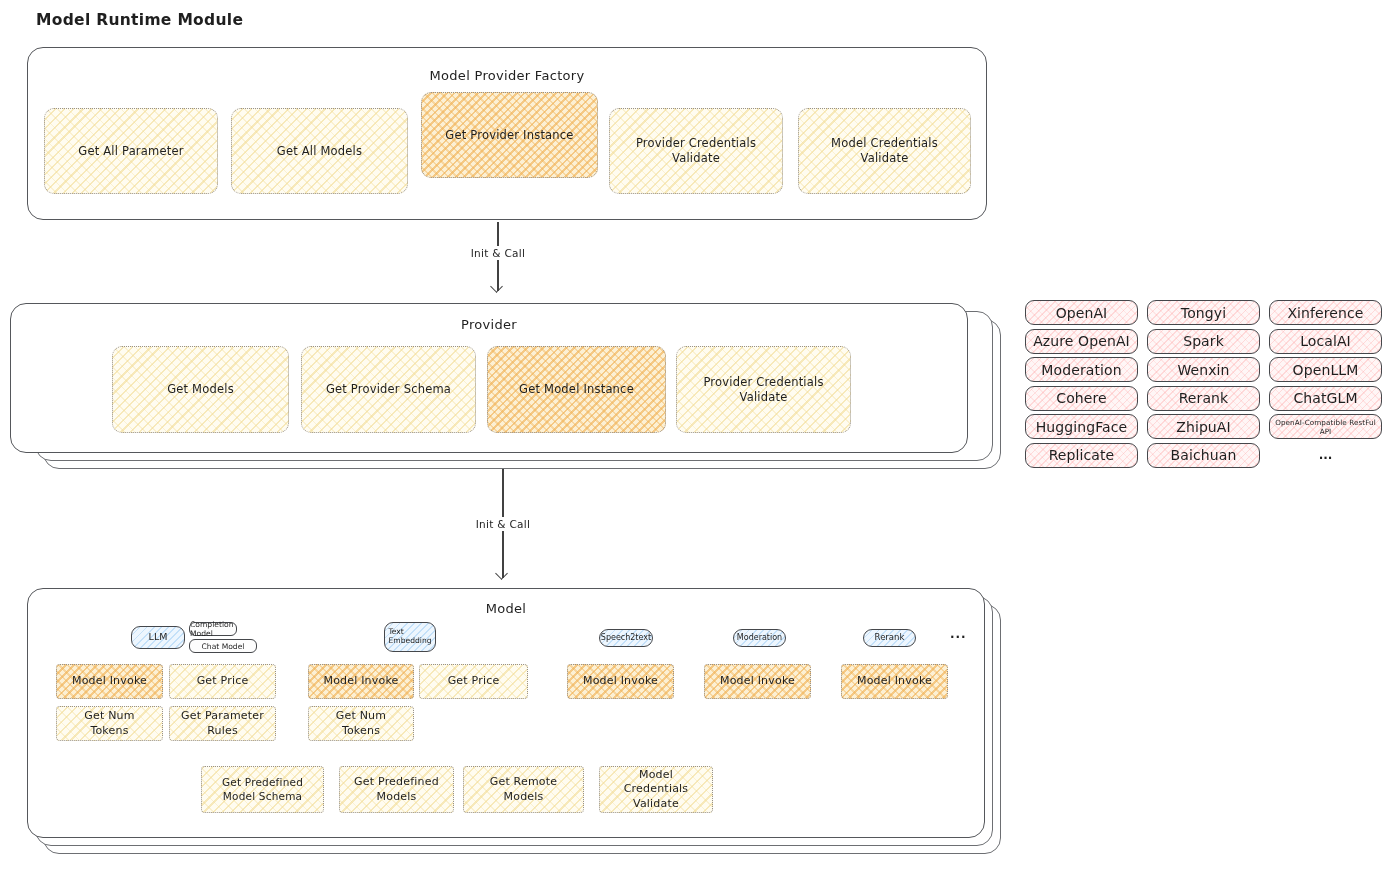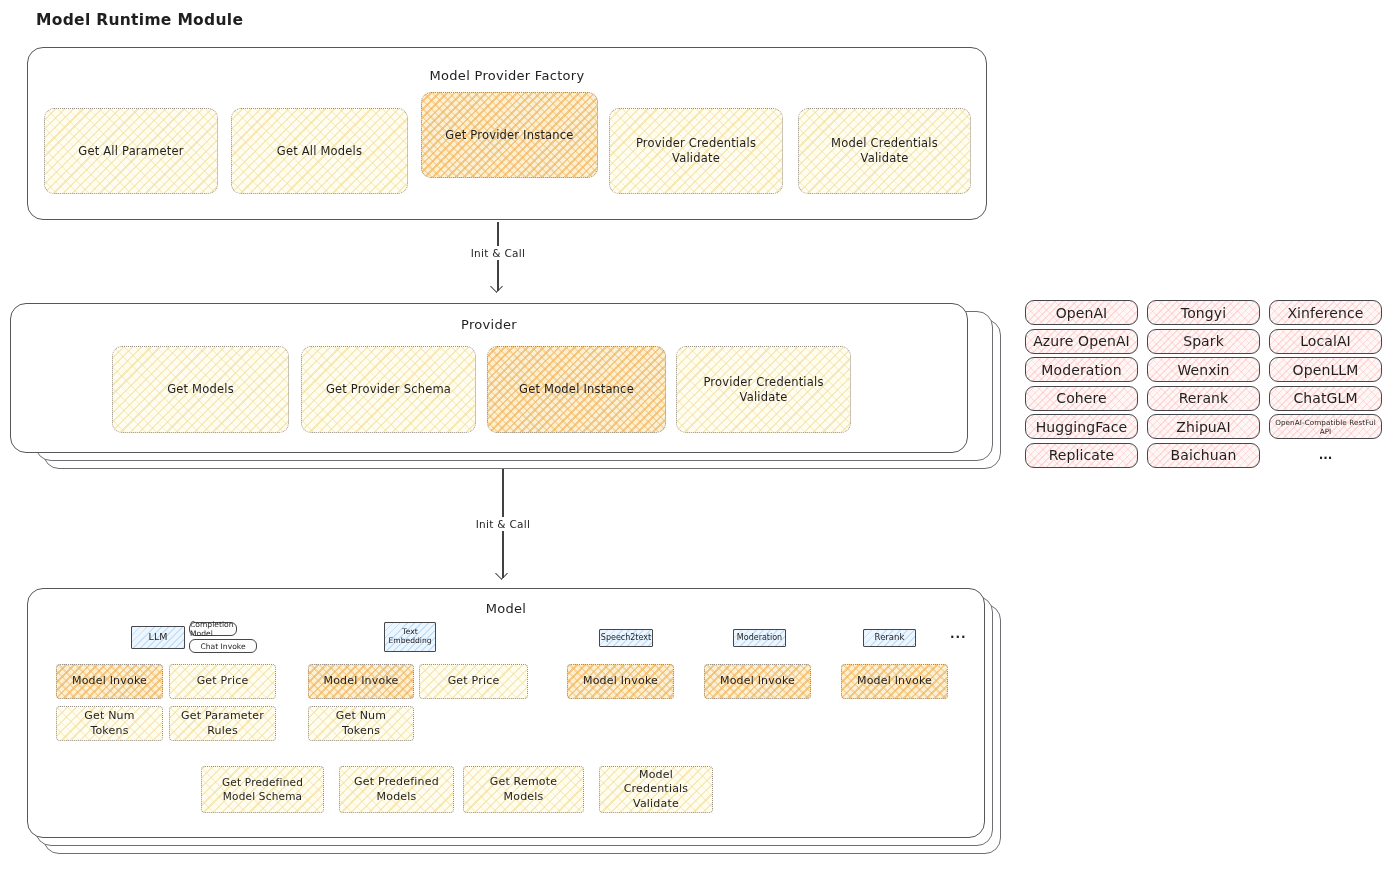--- a/index.html
+++ b/index.html
@@ -27,22 +27,22 @@
 
   .chip { display:flex; align-items:center; justify-content:center; text-align:center;
           border:1.4px solid #45474b; border-radius:9px; font-size:14px; letter-spacing:.1px;
           background:
             repeating-linear-gradient(135deg, rgba(255,150,150,.30) 0 1.3px, rgba(0,0,0,0) 1.3px 5px),
             repeating-linear-gradient(45deg,  rgba(255,150,150,.18) 0 1px,  rgba(0,0,0,0) 1px 6px),
             #fff6f6; }
   .chip-sm { font-size:7.2px; }
   .grid-more { display:flex; align-items:center; justify-content:center; font-size:12px; font-weight:bold; }
 
-  .bluetab { position:absolute; display:flex; align-items:center; justify-content:center; text-align:center;
-          border:1.3px solid #45474b; border-radius:1px; font-size:8.5px; line-height:1.15;
+  .bluetab { position:absolute; display:flex; align-items:center; justify-content:center; text-align:left;
+          border:1.3px solid #45474b; border-radius:9px; font-size:8.5px; line-height:1.15;
           background:
             repeating-linear-gradient(135deg, rgba(120,185,240,.35) 0 1.3px, rgba(0,0,0,0) 1.3px 5px),
             #edf6fe; }
   .minitab { position:absolute; display:flex; align-items:center; justify-content:center;
           border:1.2px solid #45474b; border-radius:6px; font-size:7.6px; background:#fdfdfd; }
 
   .arrow-line { position:absolute; width:1.6px; background:#414141; }
   .arrow-head { position:absolute; width:9px; height:9px; border-left:1.6px solid #414141; border-bottom:1.6px solid #414141; transform:rotate(-45deg); }
   .arrow-label { position:absolute; width:100px; text-align:center; background:#fff; font-size:10.5px; letter-spacing:.3px; padding:1px 0; }
 
@@ -104,21 +104,21 @@
   <div class="arrow-head" style="left:497px; top:569px;"></div>
   <div class="arrow-label" style="left:453px; top:517px;">Init &amp; Call</div>
 
   <div class="stack" style="left:43px; top:604px; width:958px; height:250px; z-index:1;"></div>
   <div class="stack" style="left:35px; top:596px; width:958px; height:250px; z-index:2;"></div>
   <div class="container" style="left:27px; top:588px; width:958px; height:250px; z-index:3;">
     <div class="sec-title" style="top:12px;">Model</div>
 
     <div class="bluetab" style="left:103px; top:37px; width:54px; height:23px; font-size:9.5px;">LLM</div>
     <div class="minitab" style="left:161px; top:33px; width:48px; height:14px;">Completion Model</div>
-    <div class="minitab" style="left:161px; top:50px; width:68px; height:14px;">Chat Invoke</div>
+    <div class="minitab" style="left:161px; top:50px; width:68px; height:14px;">Chat Model</div>
     <div class="bluetab" style="left:356px; top:33px; width:52px; height:30px; font-size:7.6px; padding:1px 4px;">Text Embedding</div>
     <div class="bluetab" style="left:571px; top:40px; width:54px; height:18px; font-size:8px;">Speech2text</div>
     <div class="bluetab" style="left:705px; top:40px; width:53px; height:18px; font-size:8px;">Moderation</div>
     <div class="bluetab" style="left:835px; top:40px; width:53px; height:18px; font-size:8.5px;">Rerank</div>
     <div class="more-text" style="left:922px; top:38px;">...</div>
 
     <div class="node fn hl" style="left:28px;  top:75px; width:107px; height:35px;">Model Invoke</div>
     <div class="node fn" style="left:141px; top:75px; width:107px; height:35px;">Get Price</div>
     <div class="node fn hl" style="left:280px; top:75px; width:106px; height:35px;">Model Invoke</div>
     <div class="node fn" style="left:391px; top:75px; width:109px; height:35px;">Get Price</div>

